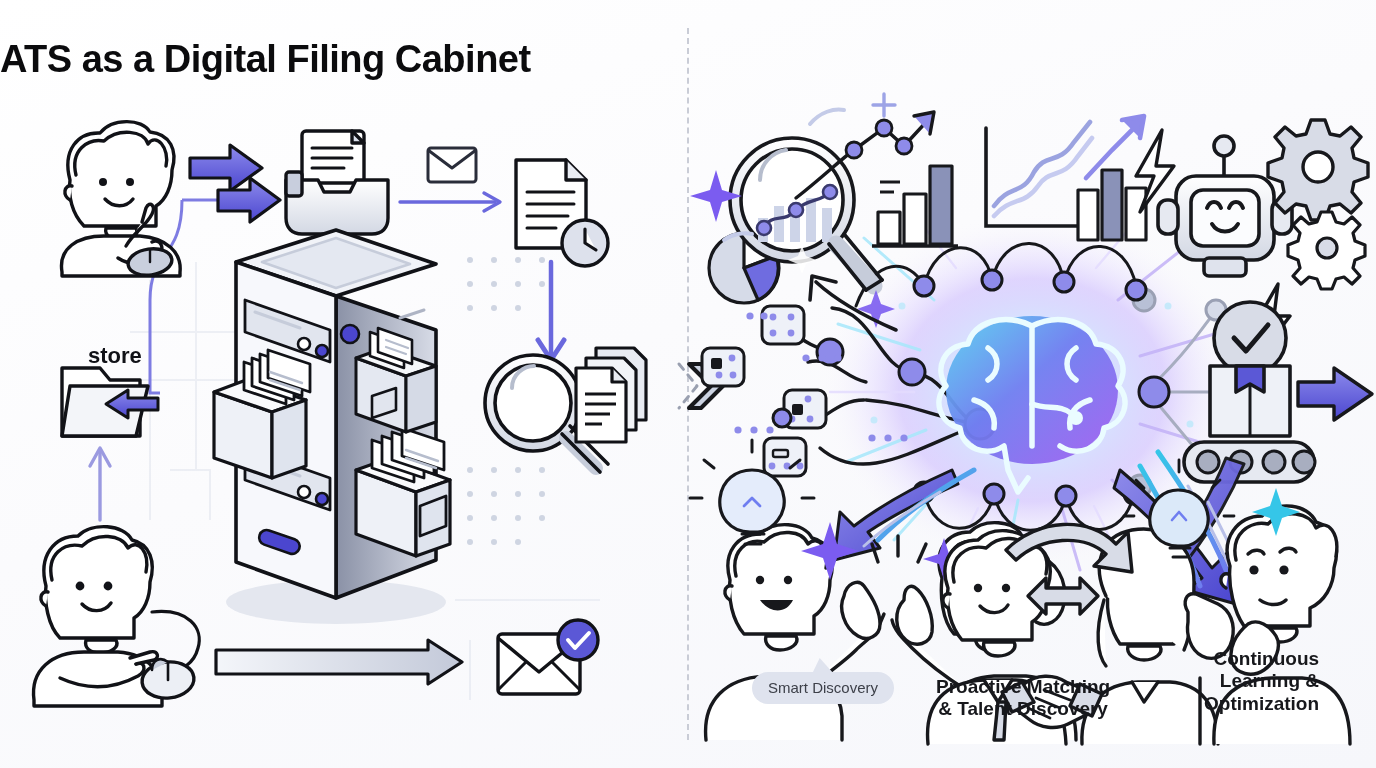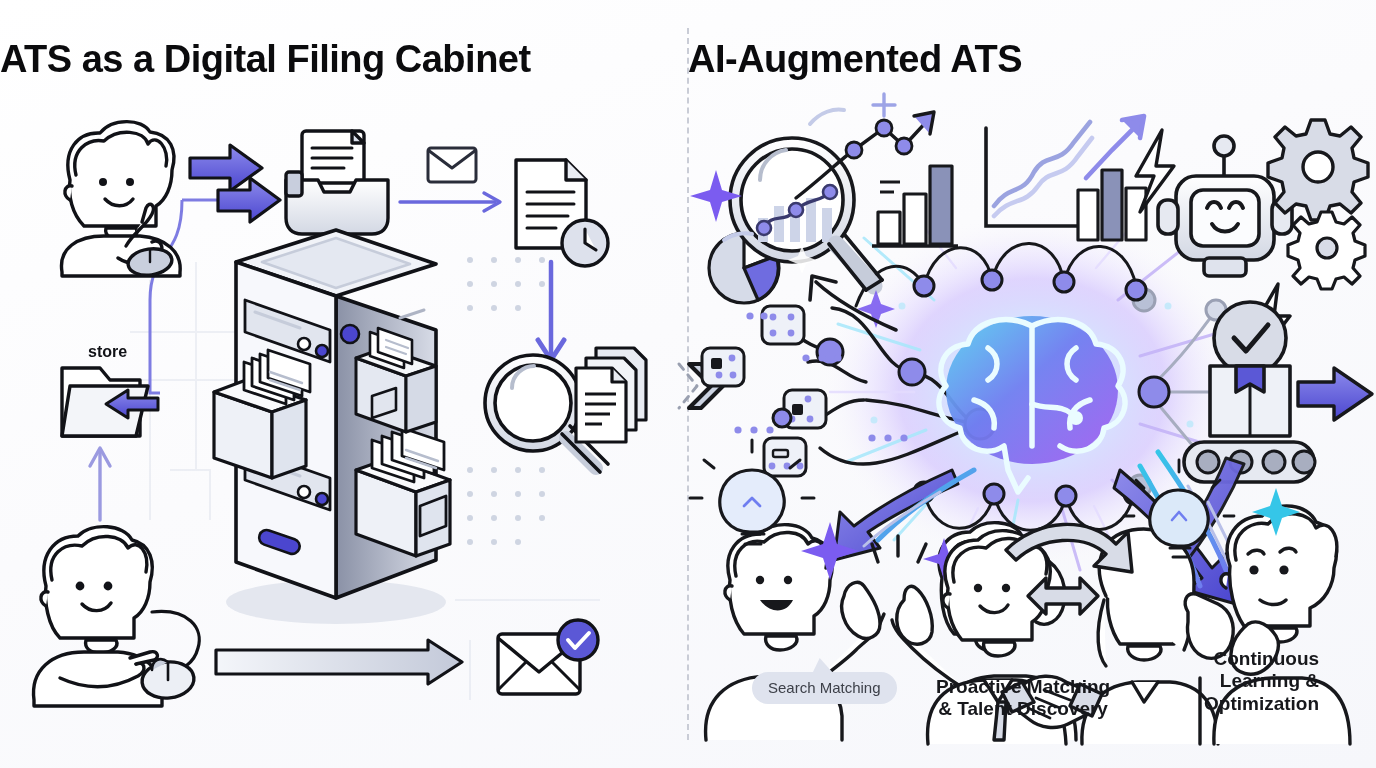--- a/index.html
+++ b/index.html
@@ -33,21 +33,21 @@
   }
 
   svg { display: block; overflow: visible; }
   .svg-layer { position: absolute; left:0; top:0; width:688px; height:768px; pointer-events:none; }
 
   .cap {
     position: absolute;
     font-size: 19px; font-weight: 600; color: #17181c;
     line-height: 1.18; white-space: pre-line;
   }
-  .cap-store { font-size: 16px; font-weight: 600; color: #111217; }
+  .cap-store { font-size: 22px; font-weight: 600; color: #111217; }
 
   #smart-matching-bubble {
     position: absolute; left: 752px; top: 672px;
     padding: 7px 16px 8px 16px;
     background: #dfe3ee; border-radius: 16px;
     font-size: 15px; color: #3d4049; font-weight: 500;
     white-space: nowrap;
   }
   #smart-matching-bubble .tail {
     position: absolute; left: 60px; top: -14px;
@@ -344,21 +344,20 @@
   </div>
 
   <div id="divider"></div>
   <svg style="position:absolute; left:655px; top:340px; width:80px; height:92px;" viewBox="0 0 80 92">
     <path d="M24 24 L42 46 L24 68" fill="none" stroke="#9aa0b0" stroke-width="3" stroke-dasharray="7 7" stroke-linecap="round" stroke-linejoin="round"></path>
     <path d="M34 24 L56 46 L34 68 L46 68 L68 46 L46 24 Z" fill="#ccd3e2" stroke="#17181c" stroke-width="4" stroke-linejoin="round"></path>
   </svg>
 
   <div class="panel" id="panel-right">
 
-    <div class="title">AI-Augmented ATS</div>
 
     <svg class="svg-layer" viewBox="0 0 688 768">
       <defs>
         <radialGradient id="glow" cx="50%" cy="50%" r="50%">
           <stop offset="0%" stop-color="#ffffff" stop-opacity="1"></stop>
           <stop offset="32%" stop-color="#cfe6ff" stop-opacity=".85"></stop>
           <stop offset="62%" stop-color="#c9b6ff" stop-opacity=".55"></stop>
           <stop offset="100%" stop-color="#ffffff" stop-opacity="0"></stop>
         </radialGradient>
         <linearGradient id="brainG" x1="0" y1="0" x2="1" y2="1">
@@ -819,16 +818,16 @@
 
     <div class="cap" style="left:248px; top:676px; text-align:center;">Proactive Matching
 &amp; Talent Discovery</div>
     <div class="cap" style="left:516px; top:648px; text-align:right;">Continuous
 Learning &amp;
 Optimization</div>
   </div>
 
   <div id="smart-matching-bubble">
     <span class="tail"></span>
-    <span>Search Matching</span>
+    <span>Smart Discovery</span>
   </div>
 
 </div>
 
 </body></html>

